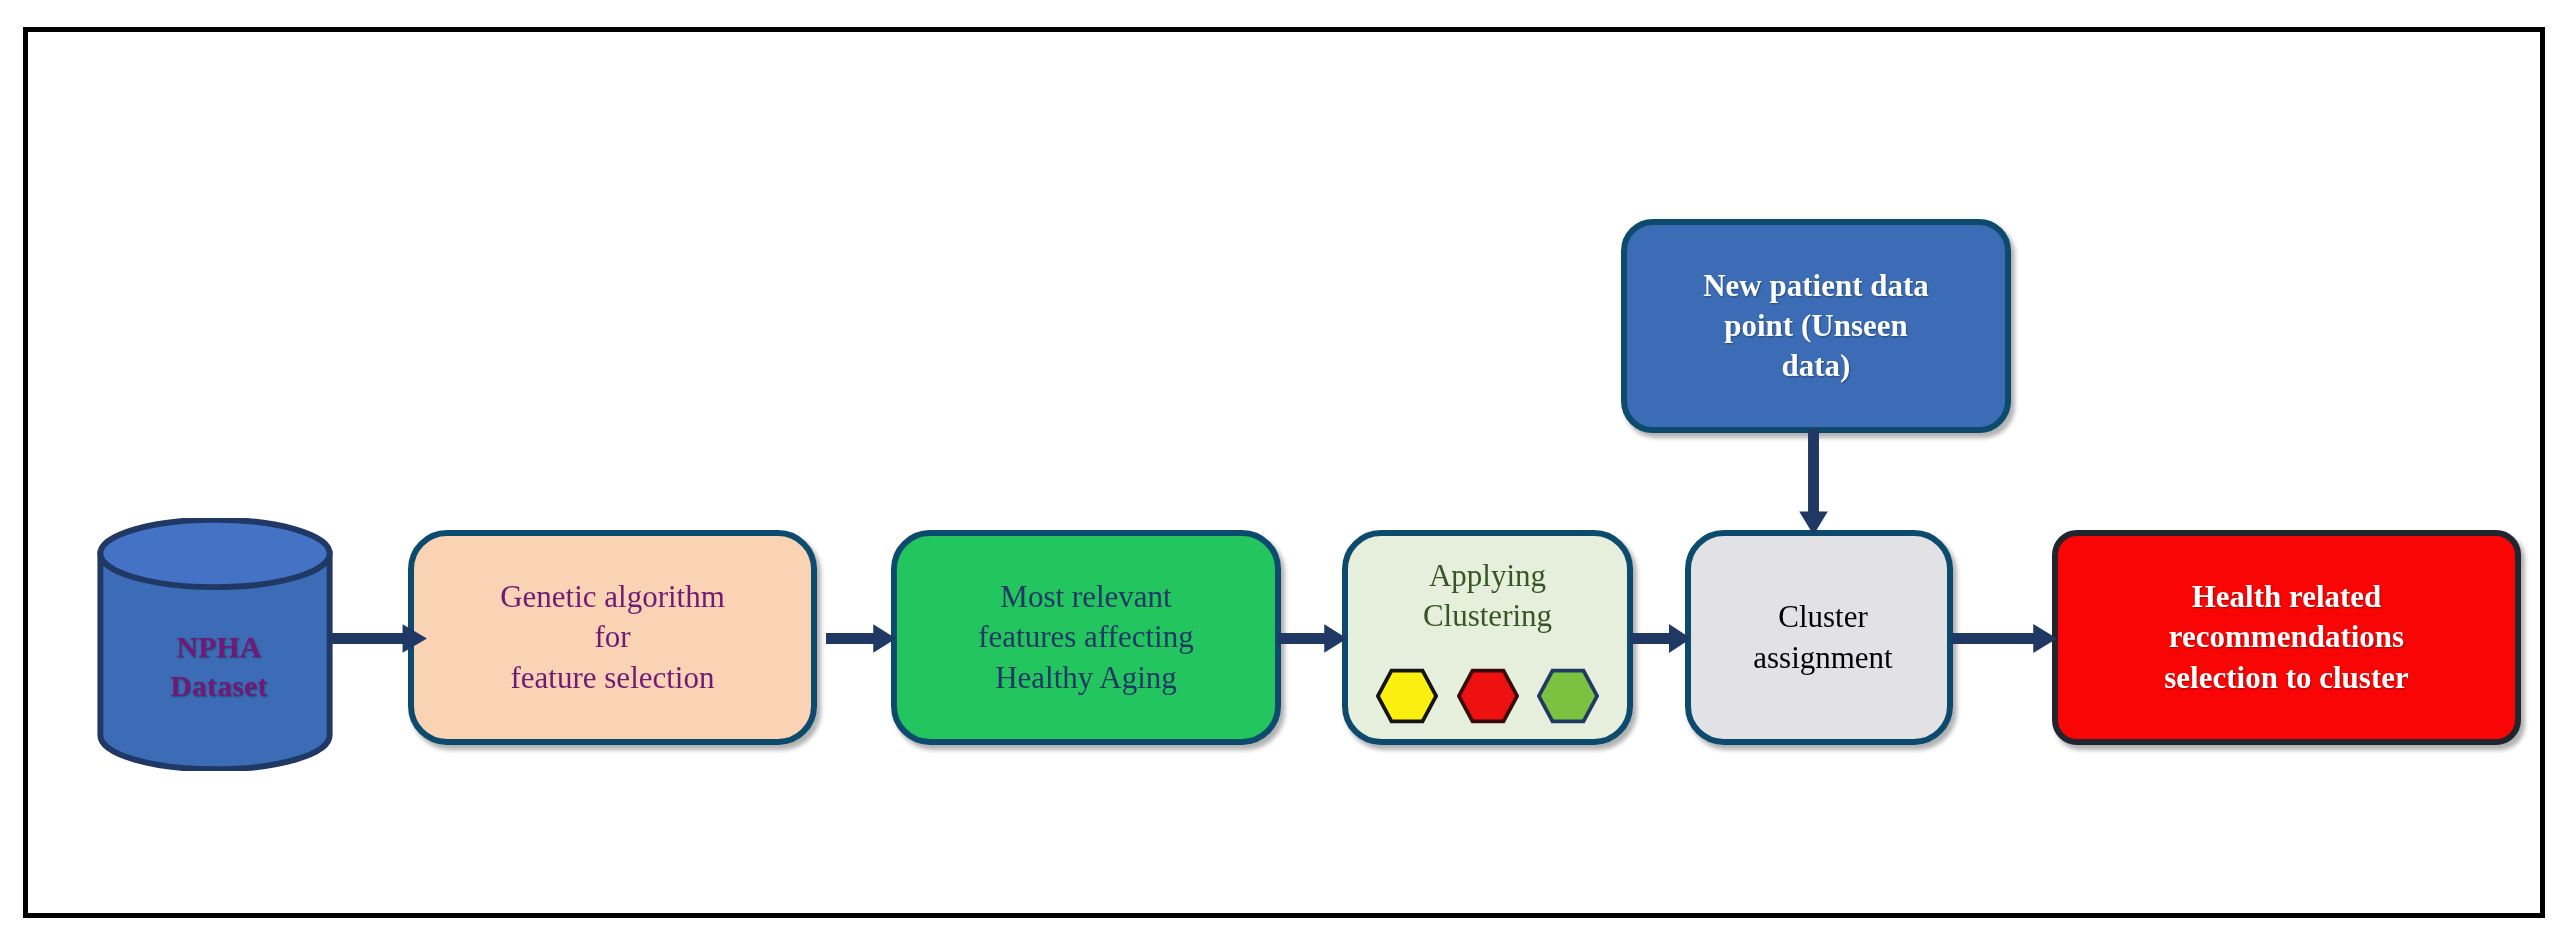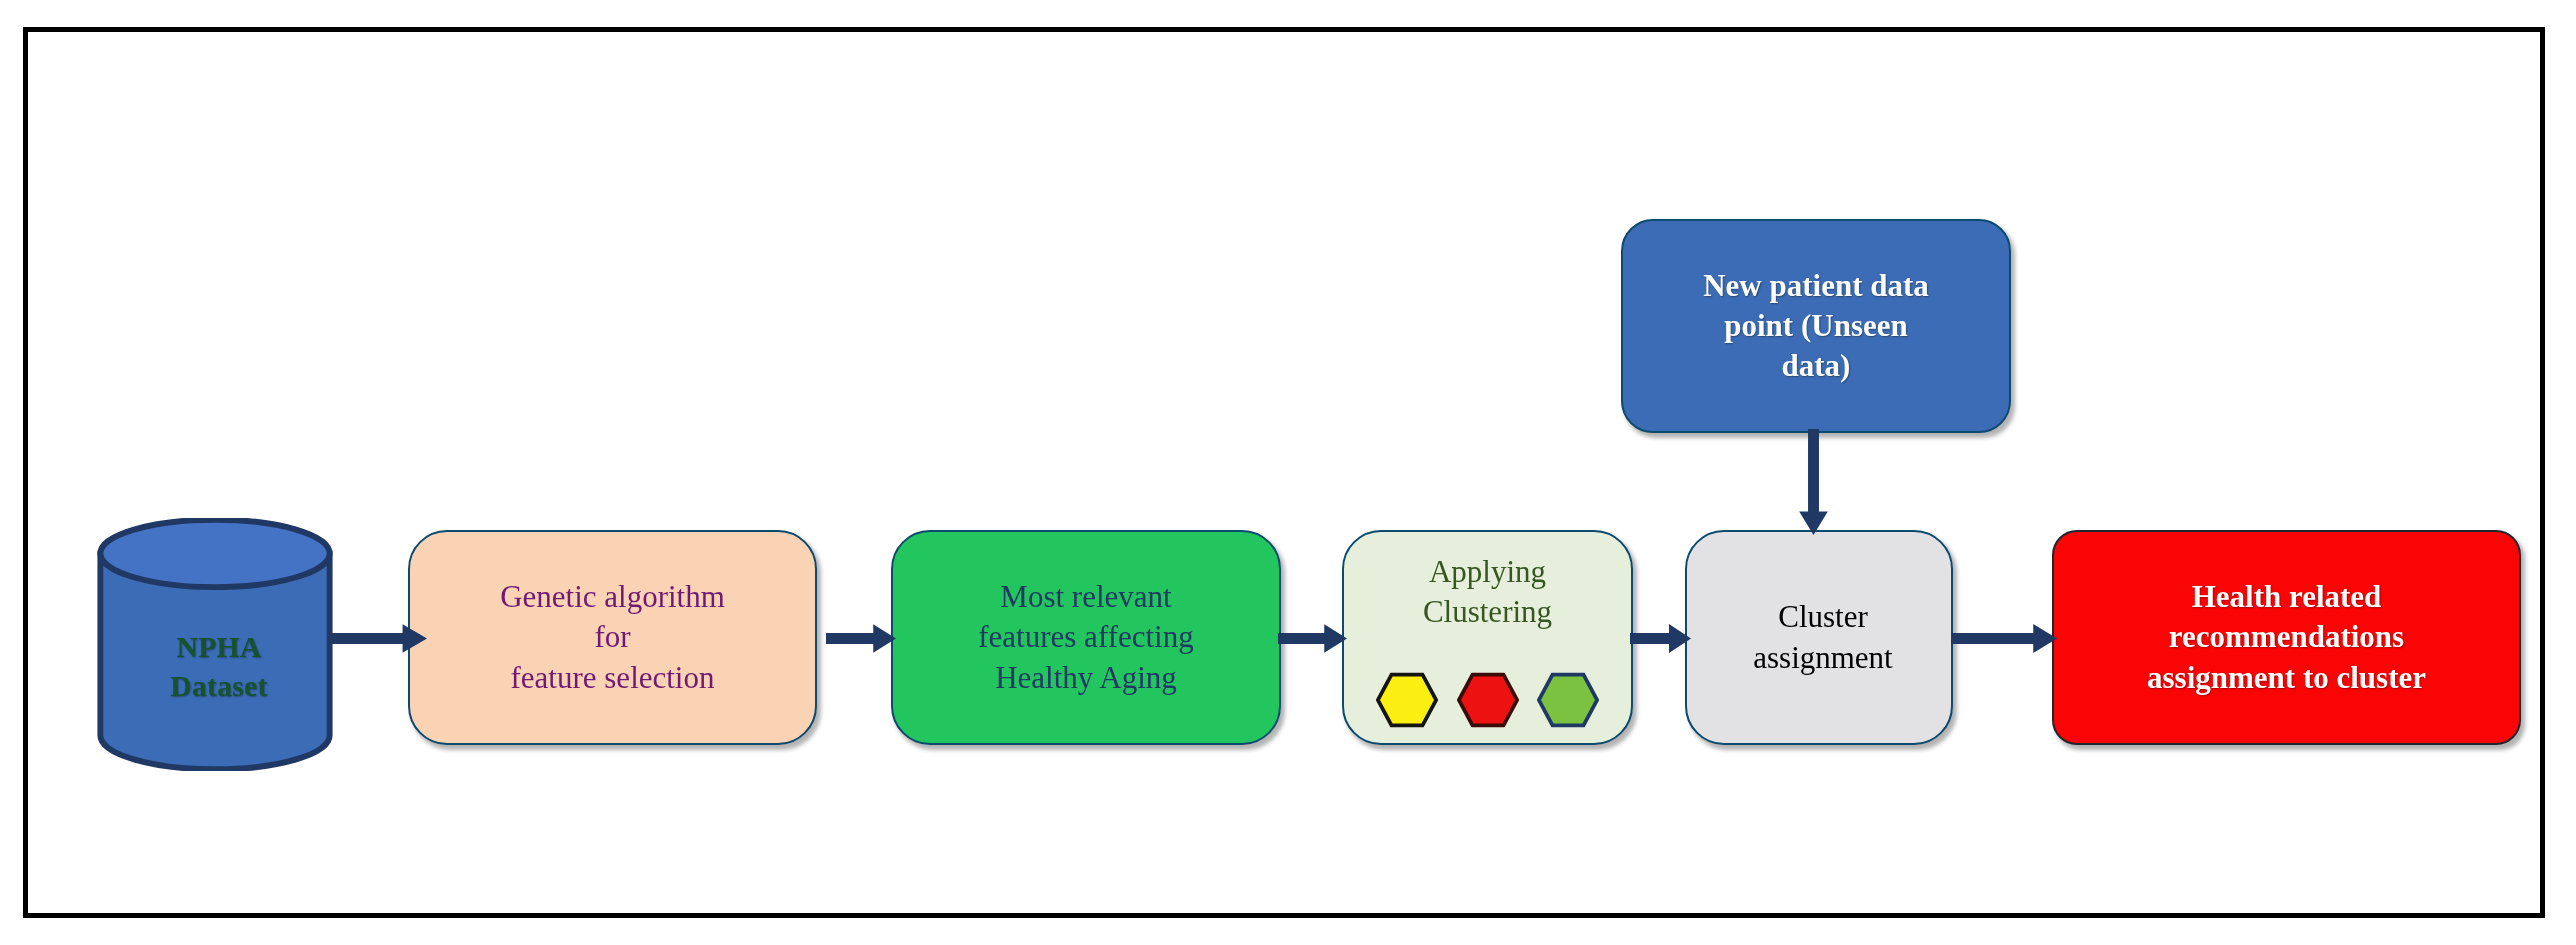--- a/index.html
+++ b/index.html
@@ -49,41 +49,41 @@
   .node .node-label {
     display: block;
     width: 100%;
     white-space: pre-line;
     line-height: 1.30;
   }
 
   
   .rounded-box {
     border-radius: 39px;
-    border: 2px solid #0c4a6e;
+    border: 6px solid #0c4a6e;
     box-shadow: 3.4px 4.2px 4.2px rgba(0,0,0,0.30);
   }
 
   
   #node-dataset {
     left: 69px;
     top: 486px;
     width: 236px;
     height: 253px;
   }
   #node-dataset .cyl-svg {
     position: absolute;
     left: 0; top: 0;
     width: 100%;
     height: 100%;
   }
   #node-dataset .node-label {
     position: relative;
     z-index: 2;
-    color: #14532d;
+    color: #701a75;
     font-weight: bold;
     font-size: 29.6px;
     letter-spacing: 0.3px;
     text-shadow: 0.8px 0.8px 1.7px rgba(0,0,0,0.35);
     margin-top: 44px;
     margin-left: 8px;
   }
 
   #node-genetic {
     left: 380px;
@@ -230,21 +230,21 @@
 
     <div class="node rounded-box" id="node-newpatient">
       <span class="node-label">New patient data
 point  (Unseen
 data)</span>
     </div>
 
     <div class="node rounded-box" id="node-recommendations">
       <span class="node-label">Health related
 recommendations
-assignment to cluster</span>
+selection to cluster</span>
     </div>
 
     <div class="connector" style="left:302px; top:586px; width:97px; height:41px;">
       <svg viewBox="0 0 115 48" width="97" height="41">
         <line x1="0" y1="24" x2="88" y2="24" stroke="#1f3864" stroke-width="13"></line>
         <polygon points="86,7 115,24 86,41" fill="#1f3864"></polygon>
       </svg>
     </div>
 
     <div class="connector" style="left:798px; top:586px; width:70px; height:41px;">

